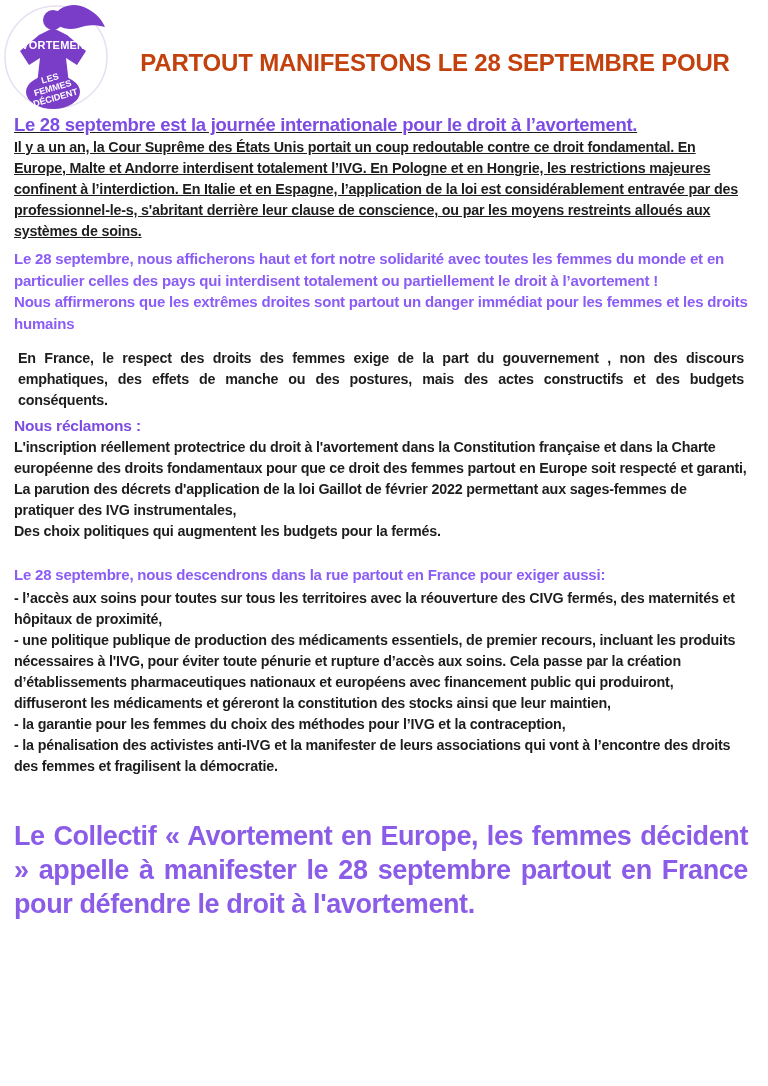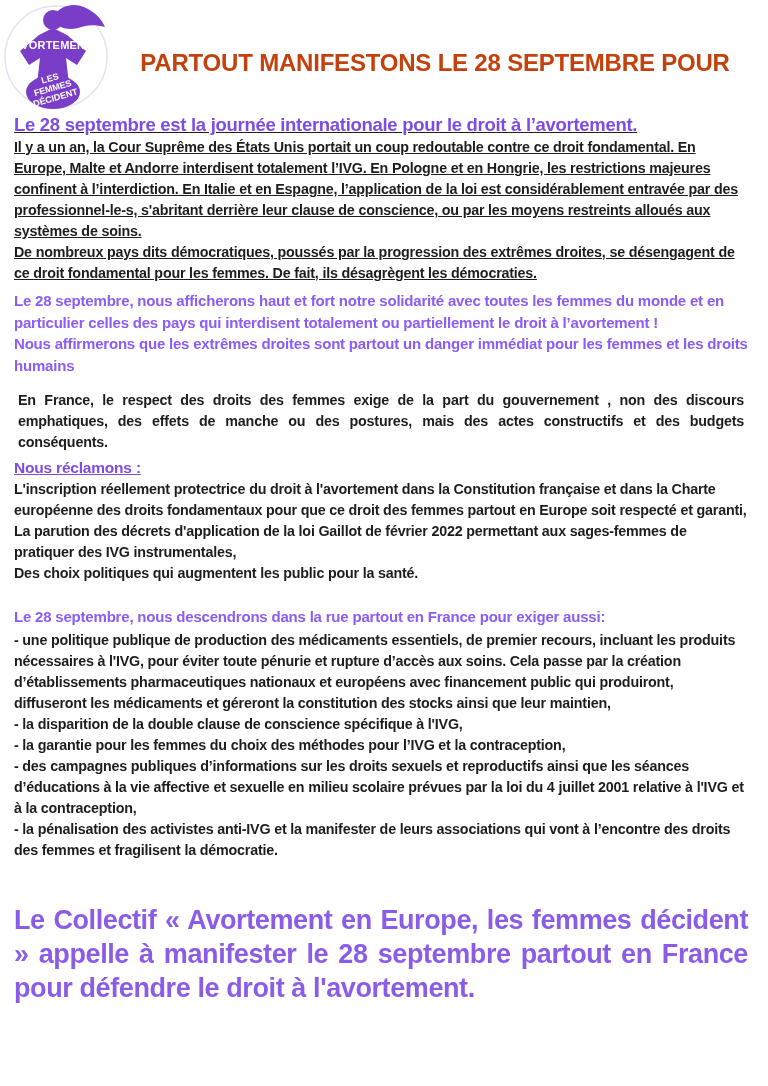--- a/index.html
+++ b/index.html
@@ -45,21 +45,20 @@
     color:#8b5cf6;
     font-size:15px;
     line-height:21.5px;
     letter-spacing:-0.2px;
   }
   .purple-sub{
     color:#7d4ce2;
     font-size:15.5px;
     line-height:22px;
     letter-spacing:-0.2px;
-    text-decoration:underline;
   }
   .justify{text-align:justify;}
 
   .sec-intro{margin-top:2px;text-decoration:underline;}
   .sec-solidarity{margin-top:6px;}
   .sec-france{margin-top:14px;}
   .sec-france .para{padding:0 4px;}
   .sec-reclamons{margin-top:4px;}
   .sec-street{margin-top:22px;}
   .sec-street .list{margin-top:2px;}
@@ -103,44 +102,42 @@
   <div class="titles">
     <div class="title-line">PARTOUT MANIFESTONS LE 28 SEPTEMBRE POUR</div>
   </div>
 </div>
 
 <div class="content">
 
   <div class="sec-intro">
     <p class="h-purple">Le 28 septembre est la journée internationale pour le droit à l’avortement.</p>
     <p class="body-text">Il y a un an, la Cour Suprême des États Unis portait un coup redoutable contre ce droit fondamental. En Europe, Malte et Andorre interdisent totalement l’IVG. En Pologne et en Hongrie, les restrictions majeures confinent à l’interdiction. En Italie et en Espagne, l’application de la loi est considérablement entravée par des professionnel-le-s, s'abritant derrière leur clause de conscience, ou par les moyens restreints alloués aux systèmes de soins.</p>
-    <p class="body-text">De nombreux pays dits démocratiques, poussés par la progression des extrêmes droites, se désengagent de ce droit fondamental pour les femmes. De fait, ils désagrègent les démocraties.</p>
   </div>
 
   <div class="sec-solidarity">
     <p class="purple-block">Le 28 septembre, nous afficherons haut et fort  notre solidarité avec toutes les femmes du monde et en particulier celles des pays qui interdisent totalement ou partiellement le droit à l’avortement !</p>
     <p class="purple-block">Nous affirmerons que les extrêmes droites sont partout un danger immédiat pour les femmes et les droits humains</p>
   </div>
 
   <div class="sec-france">
     <p class="body-text justify para">En France, le respect des droits des femmes exige de la part du gouvernement , non des discours emphatiques, des effets de manche ou des postures, mais des actes constructifs et des budgets conséquents.</p>
     <div class="sec-reclamons">
       <p class="purple-sub">Nous réclamons :</p>
       <p class="body-text">L'inscription réellement protectrice du droit à l'avortement dans la Constitution française et dans la Charte européenne des droits fondamentaux pour que ce droit des femmes partout en Europe soit respecté et garanti,</p>
       <p class="body-text">La parution des décrets d'application de la loi Gaillot de février 2022 permettant aux sages-femmes de pratiquer des IVG instrumentales,</p>
-      <p class="body-text">Des choix politiques qui augmentent les public pour la santé.</p>
+      <p class="body-text">Des choix politiques qui augmentent les budgets pour la fermés.</p>
     </div>
   </div>
 
   <div class="sec-street">
     <p class="purple-block">Le 28 septembre, nous descendrons dans la rue partout en France pour exiger aussi:</p>
     <div class="list">
+      <p class="body-text">- l’accès aux soins pour toutes sur tous les territoires avec la réouverture des CIVG fermés, des maternités et hôpitaux de proximité,</p>
       <p class="body-text">- une politique publique de production des médicaments essentiels, de premier recours, incluant les produits nécessaires à l'IVG, pour éviter toute pénurie et rupture d’accès aux soins. Cela passe par la création d’établissements pharmaceutiques nationaux et européens avec financement public qui produiront, diffuseront les médicaments et géreront la constitution des stocks ainsi que leur maintien,</p>
-      <p class="body-text">- la disparition de la double clause de conscience spécifique à l'IVG,</p>
       <p class="body-text">- la garantie pour les femmes du choix des méthodes pour l’IVG et la contraception,</p>
-      <p class="body-text">- des campagnes publiques d’informations sur les droits sexuels et reproductifs ainsi que les séances d’éducations à la vie affective et sexuelle en milieu scolaire prévues par la loi du 4 juillet 2001 relative à l'IVG et à la contraception,</p>
       <p class="body-text">- la pénalisation des activistes anti-IVG et la manifester de leurs associations qui vont à l’encontre des droits des femmes et fragilisent la démocratie.</p>
     </div>
   </div>
 
   <p class="footer-call">Le Collectif « Avortement en Europe, les femmes décident » appelle à  manifester le 28 septembre partout en France pour défendre le droit à l'avortement.</p>
 
 </div>
 
 </body></html>

